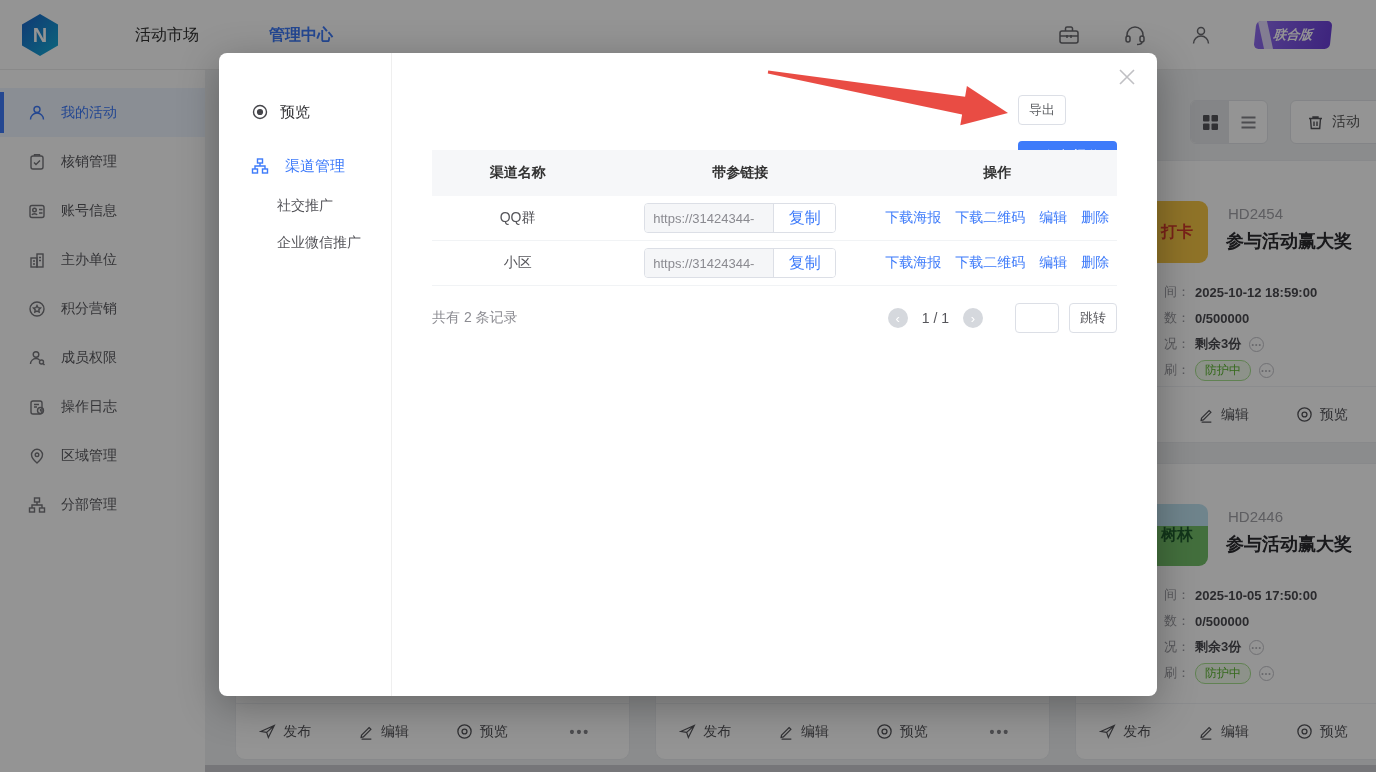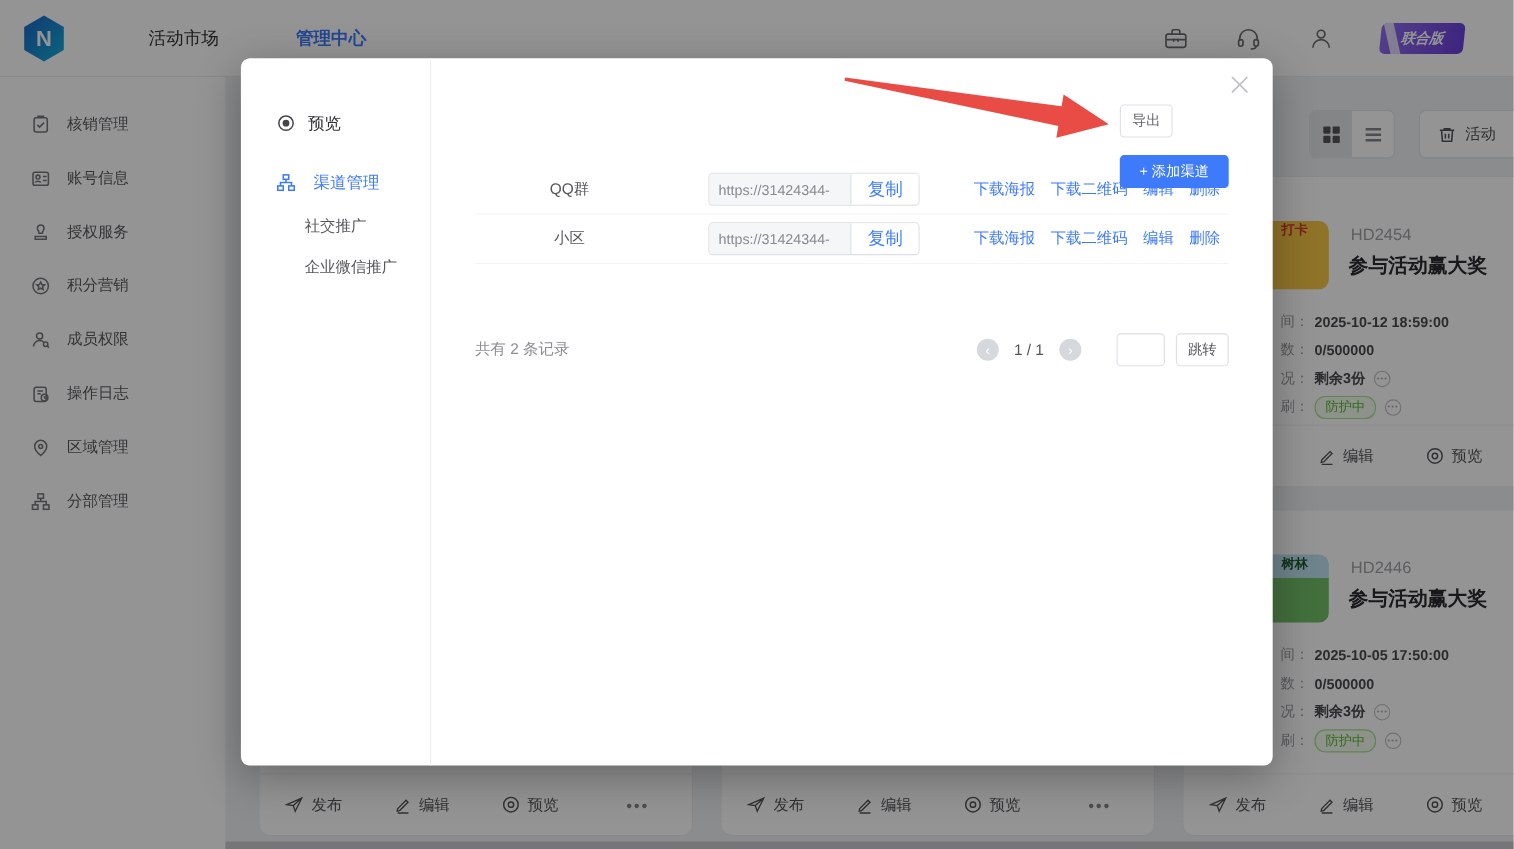--- a/index.html
+++ b/index.html
@@ -40,21 +40,21 @@
     border:1px solid #e2e4e8; border-radius:6px; display:flex; align-items:center; gap:8px;
     padding-left:16px; font-size:14px; color:#555; cursor:pointer; }
 
   .card { position:absolute; width:395px; background:#fff; border:1px solid #ebedf0; border-radius:10px; }
   .card-footer { position:absolute; left:0; right:0; bottom:0; height:56px; border-top:1px solid #f0f2f5;
     display:flex; align-items:center; }
   .cf-item { flex:1; display:flex; align-items:center; justify-content:center; gap:7px;
     font-size:14px; color:#55555a; cursor:pointer; white-space:nowrap; }
   .cf-item svg { stroke:#55555a; fill:none; stroke-width:1.4; }
   .thumb { position:absolute; left:70px; top:40px; width:62px; height:62px; border-radius:9px;
-    display:flex; align-items:flex-start; justify-content:center; font-weight:bold; font-size:12px; }
+    display:flex; align-items:center; justify-content:center; font-weight:bold; font-size:16px; }
   .thumb.yellow { background:#f6c645; color:#d03a2b; }
   .thumb.green  { background:linear-gradient(#bfe3f2 35%,#74c06a 35%); color:#1f5c2d; }
   .card-id { position:absolute; left:152px; top:44px; font-size:15px; color:#a2a2a8; }
   .card-title { position:absolute; left:150px; top:68px; font-size:18px; font-weight:bold; color:#2b2b30; }
   .fields { position:absolute; left:0; top:118px; right:10px; }
   .field-row { display:flex; align-items:center; height:26px; }
   .f-label { width:114px; text-align:right; font-size:13px; color:#9a9aa0; white-space:nowrap; overflow:hidden; }
   .f-value { margin-left:5px; font-size:13px; color:#4a4a50; font-weight:bold; }
   .pill { display:inline-block; padding:1px 9px; border:1px solid #a8e08f; background:#f3fbee;
     color:#5cb531; font-size:12px; border-radius:10px; font-weight:normal; }
@@ -144,41 +144,49 @@
       <circle cx="12" cy="8" r="3.5"></circle>
         <path d="M4.5 20.5c0-4.1 3.4-7.5 7.5-7.5s7.5 3.4 7.5 7.5"></path>
     </svg>
     <div class="vip-badge">
       <span>联合版</span>
     </div>
   </div>
 </header>
 
 <aside class="sidebar" style="padding-top:18px;">
+  <div class="side-item active">
+    <svg width="18" height="18" viewBox="0 0 18 18" fill="none" stroke="currentColor">
+        <circle cx="9" cy="5.5" r="3"></circle>
+        <path d="M2.5 15.5c0-3.6 2.9-6.5 6.5-6.5s6.5 2.9 6.5 6.5"></path>
+      </svg>
+    <span>我的活动</span>
+  </div>
   <div class="side-item">
     <svg width="18" height="18" viewBox="0 0 18 18" fill="none" stroke="currentColor">
         <rect x="3" y="3" width="12" height="13" rx="2"></rect>
         <path d="M6.5 3V1.8h5V3M6 9.5l2 2 4-4"></path>
       </svg>
     <span>核销管理</span>
   </div>
   <div class="side-item">
     <svg width="18" height="18" viewBox="0 0 18 18" fill="none" stroke="currentColor">
         <rect x="2" y="3.5" width="14" height="12" rx="2"></rect>
         <circle cx="6.5" cy="8" r="1.8"></circle>
         <path d="M4 13c.5-1.7 4.5-1.7 5 0M11 7.5h3.5M11 11h3.5"></path>
       </svg>
     <span>账号信息</span>
   </div>
   <div class="side-item">
     <svg width="18" height="18" viewBox="0 0 18 18" fill="none" stroke="currentColor">
-        <path d="M9 2.5a3 3 0 0 1 3 3c0 2-1.5 2.8-1.5 4.5h-3C7.5 7.3 6 7.5 6 5.5a3 3 0 0 1 3-3z"></path>
-        <path d="M4 13h10v2.5H4z"></path>
-      </svg>
-    <span>授权服务</span>
+        <rect x="3" y="7" width="6" height="9"></rect>
+        <rect x="9" y="3" width="6" height="13"></rect>
+        <path d="M11 6.5h2M11 9.5h2M5 10h2M5 13h2"></path>
+      </svg>
+    <span>主办单位</span>
   </div>
   <div class="side-item">
     <svg width="18" height="18" viewBox="0 0 18 18" fill="none" stroke="currentColor">
         <circle cx="9" cy="9" r="7"></circle>
         <path d="M9 5.5l1.1 2.2 2.4.3-1.7 1.7.4 2.4L9 11l-2.2 1.1.4-2.4L5.5 8l2.4-.3z"></path>
       </svg>
     <span>积分营销</span>
   </div>
   <div class="side-item">
     <svg width="18" height="18" viewBox="0 0 18 18" fill="none" stroke="currentColor">
@@ -423,20 +431,25 @@
       </div>
   </div>
 
   <div class="modal-content">
     <div class="m-toolbar">
       <button class="btn-plain">导出</button>
       <button class="btn-primary">+ 添加渠道</button>
     </div>
 
     <div class="m-table">
+      <div class="t-head">
+        <div class="c1">渠道名称</div>
+        <div class="c2">带参链接</div>
+        <div class="c3">操作</div>
+      </div>
       <div class="t-row">
         <div class="c1">QQ群</div>
         <div class="c2">
           <div class="link-group">
             <span class="link-text">https://31424344-</span>
             <span class="copy-btn">复制</span>
           </div>
         </div>
         <div class="c3">
           <span class="op-link">下载海报</span>

